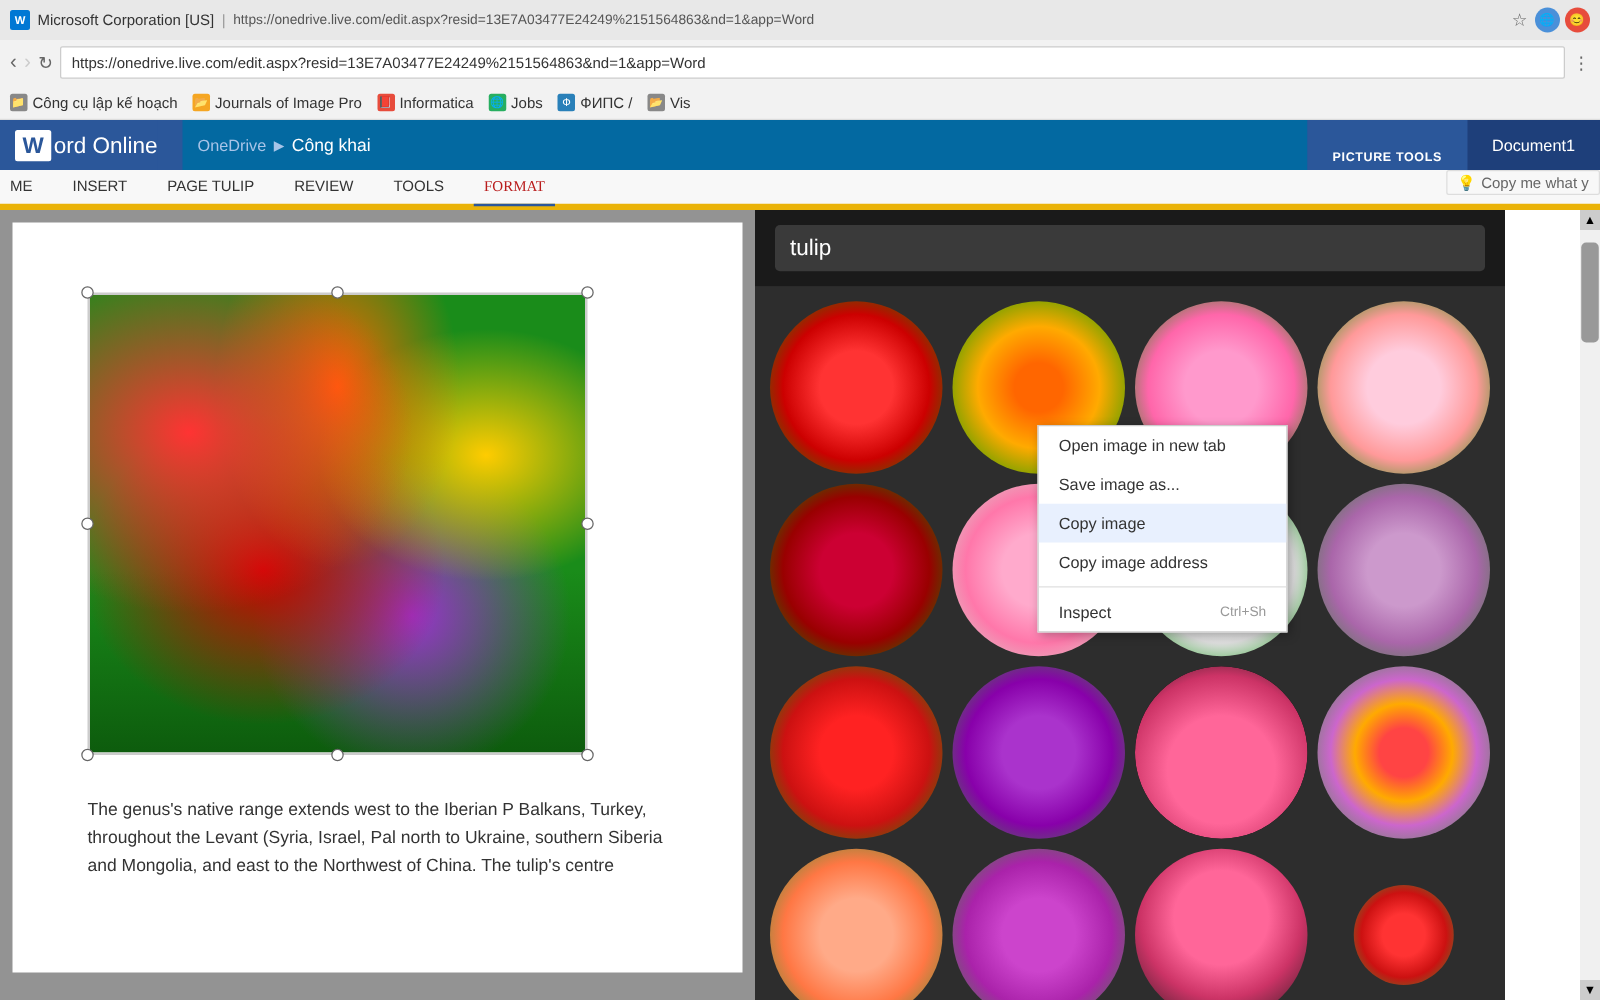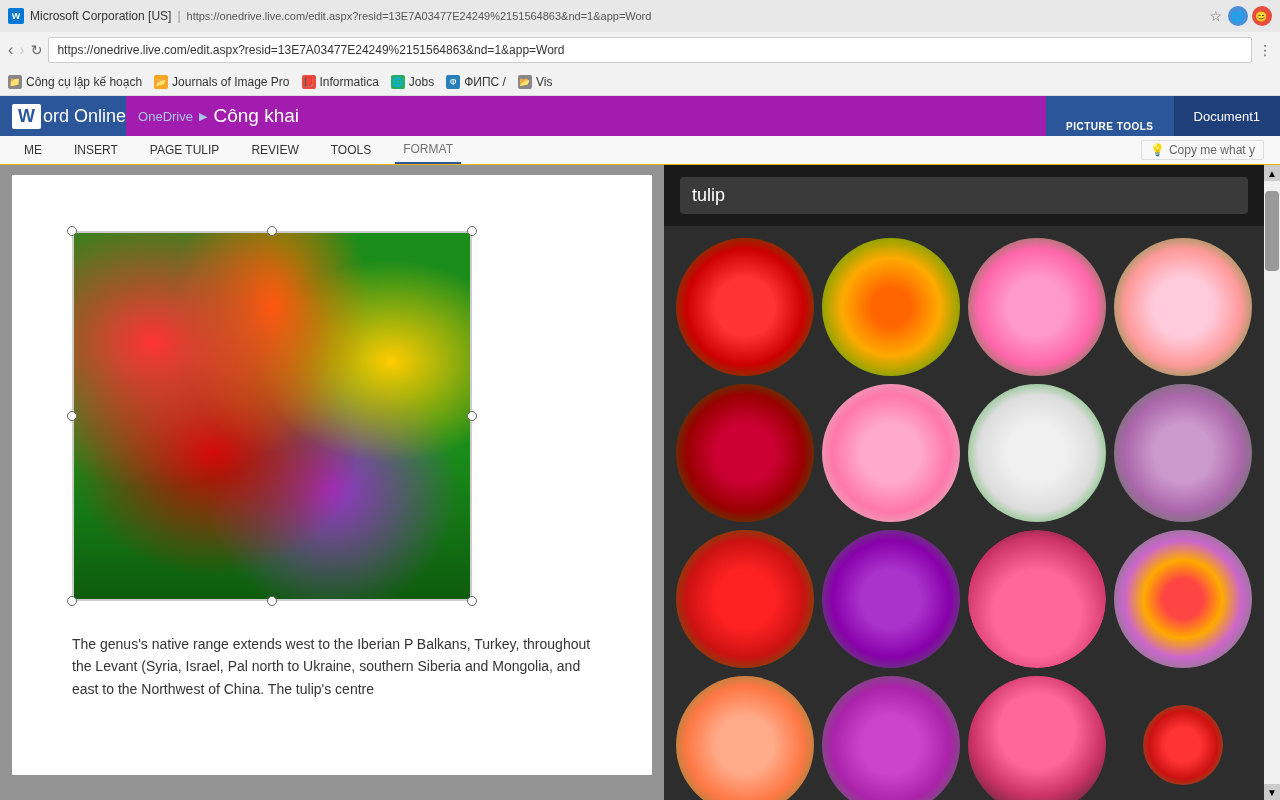--- a/index.html
+++ b/index.html
@@ -16,23 +16,23 @@
     .bookmarks-bar { background: #f2f2f2; height: 28px; display: flex; align-items: center; padding: 0 8px; gap: 12px; font-size: 12px; border-bottom: 1px solid #ddd; overflow: hidden; }
     .bookmark-item { display: flex; align-items: center; gap: 4px; color: #333; white-space: nowrap; cursor: pointer; }
     .bookmark-item .bk-icon { width: 14px; height: 14px; border-radius: 2px; display: flex; align-items: center; justify-content: center; font-size: 9px; }
 
     
     .word-container { display: flex; flex-direction: column; height: calc(800px - 96px); }
     .word-header { background: #2b579a; height: 40px; display: flex; align-items: center; padding: 0 12px; }
 
     .breadcrumb-bar { background: #1e3f7a; display: flex; align-items: center; height: 40px; padding: 0 12px; gap: 6px; }
 
-    .ribbon { background: #f8f8f8; border-bottom: 1px solid #eab308; height: 32px; display: flex; align-items: center; padding: 0 16px; gap: 16px; }
+    .ribbon { background: #f8f8f8; border-bottom: 5px solid #eab308; height: 32px; display: flex; align-items: flex-start; padding: 0 0; gap: 16px; }
     .ribbon-tab { font-size: 12px; color: #333; padding: 6px 8px; cursor: pointer; }
-    .ribbon-tab.active { color: #737373; border-bottom: 2px solid #2b579a; }
+    .ribbon-tab.active { color: #b91c1c; border-bottom: 2px solid #2b579a; font-family: Liberation Serif, serif; }
     .tell-me { display: flex; align-items: center; gap: 4px; font-size: 12px; color: #666; border: 1px solid #ddd; padding: 2px 8px; border-radius: 2px; margin-left: auto; }
 
     
     .main-area { display: flex; height: 100%; overflow: hidden; }
     .document-area { flex: 1; background: #939393; overflow: hidden; padding: 10px; position: relative; }
     .document-page { background: white; margin: 0 auto; padding: 40px 60px; max-width: 640px; min-height: 600px; position: relative; }
     .doc-title { color: #2b579a; font-size: 24px; font-weight: bold; letter-spacing: 1px; margin-bottom: 20px; }
     .doc-text { font-size: 14px; color: #333; line-height: 1.6; margin-bottom: 16px; }
     .doc-image-container { position: relative; margin: 16px 0; }
     .doc-image { width: 400px; height: 370px; background: linear-gradient(135deg, #ff6b35 0%, #f7931e 20%, #ff0000 35%, #cc0000 50%, #ffcc00 65%, #9933cc 80%, #00cc00 100%); border: 2px solid #ccc; overflow: hidden; position: relative; }
@@ -85,21 +85,21 @@
     .context-menu-item.highlighted { background: #e8f0fe; }
     .context-menu-separator { height: 1px; background: #e0e0e0; margin: 4px 0; }
     .shortcut-text { color: #999; font-size: 11px; }
 
     
     .scrollbar-area { width: 16px; background: #f0f0f0; display: flex; flex-direction: column; align-items: center; }
     .scroll-up { width: 16px; height: 16px; background: #ccc; display: flex; align-items: center; justify-content: center; font-size: 10px; cursor: pointer; }
     .scroll-thumb { width: 14px; height: 80px; background: #999; border-radius: 4px; margin-top: 10px; }
     .scroll-down { width: 16px; height: 16px; background: #ccc; display: flex; align-items: center; justify-content: center; font-size: 10px; cursor: pointer; margin-top: auto; }
 
-    .right-panel-wrapper { display: flex; flex-direction: column; width: 600px; }
+    .right-panel-wrapper { display: flex; flex-direction: column; width: 660px; }
   </style>
 </head>
 <body>
 
 <div class="title-bar">
   <div class="favicon" style="background:#0078d4; color:white; font-size:9px; display:flex; align-items:center; justify-content:center; font-weight:bold; border-radius:2px;">W</div>
   <span>Microsoft Corporation [US]</span>
   <span style="color:#999; margin:0 6px;">|</span>
   <span style="font-size:11px; color:#555;">https://onedrive.live.com/edit.aspx?resid=13E7A03477E24249%2151564863&amp;nd=1&amp;app=Word</span>
   <span class="star-icon">☆</span>
@@ -148,24 +148,24 @@
 
 <div class="word-container">
 
   <div style="display:flex; align-items:stretch; background:#2b579a; height:40px;">
     <div class="word-header" style="flex-shrink:0; padding-right:0;">
       <div style="display:flex; align-items:baseline; gap:0;">
         <span style="background:#fff; color:#2b579a; font-size:18px; font-weight:bold; padding:2px 6px; border-radius:2px;">W</span>
         <span style="color:white; font-size:18px; font-weight:300; margin-left:2px;">ord Online</span>
       </div>
     </div>
-    <div class="breadcrumb-bar" style="flex:1; background:#a21caf;">
+    <div class="breadcrumb-bar" style="flex:1; background:#0369a1;margin-left:20px;">
       <span style="color:#a8c4e8; font-size:13px; cursor:pointer;">OneDrive</span>
       <span style="color:#a8c4e8; font-size:11px;">▶</span>
-      <span style="color:white; font-size:19px;">Công khai</span>
+      <span style="color:white; font-size:14px;">Công khai</span>
     </div>
     <div style="background:#2b579a; color:white; font-size:10px; padding:0 20px; display:flex; align-items:flex-end; padding-bottom:4px; font-weight:600; letter-spacing:0.5px;">
       <span>PICTURE TOOLS</span>
     </div>
     <div style="background:#1e3f7a; color:white; font-size:13px; padding:0 20px; display:flex; align-items:center;">
       <span>Document1</span>
     </div>
   </div>
 
   <div class="ribbon">
@@ -232,20 +232,39 @@
 
           <div class="image-cell img-row4c1"></div>
           <div class="image-cell img-row4c2"></div>
           <div class="image-cell img-row4c3"></div>
 
           <div style="display:flex; justify-content:center; align-items:center;">
             <div class="image-cell img-row5c1" style="width:80px; height:80px;"></div>
           </div>
         </div>
 
+        <div class="context-menu" style="right: 250px; top: 340px; position:absolute; z-index:200;">
+          <div class="context-menu-item">
+            <span>Open image in new tab</span>
+          </div>
+          <div class="context-menu-item">
+            <span>Save image as...</span>
+          </div>
+          <div class="context-menu-item highlighted">
+            <span>Copy image</span>
+          </div>
+          <div class="context-menu-item">
+            <span>Copy image address</span>
+          </div>
+          <div class="context-menu-separator"></div>
+          <div class="context-menu-item">
+            <span>Inspect</span>
+            <span class="shortcut-text">Ctrl+Sh</span>
+          </div>
+        </div>
 
       </div>
     </div>
 
     <div class="scrollbar-area" style="background:#f0f0f0; width:16px; display:flex; flex-direction:column; align-items:center;">
       <div class="scroll-up">▲</div>
       <div class="scroll-thumb"></div>
       <div class="scroll-down" style="margin-top:auto;">▼</div>
     </div>
   </div>

